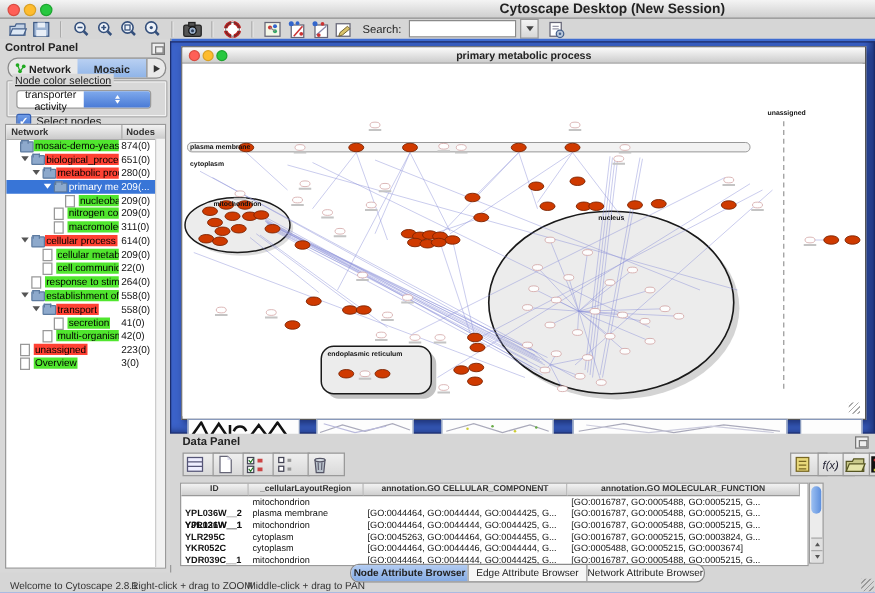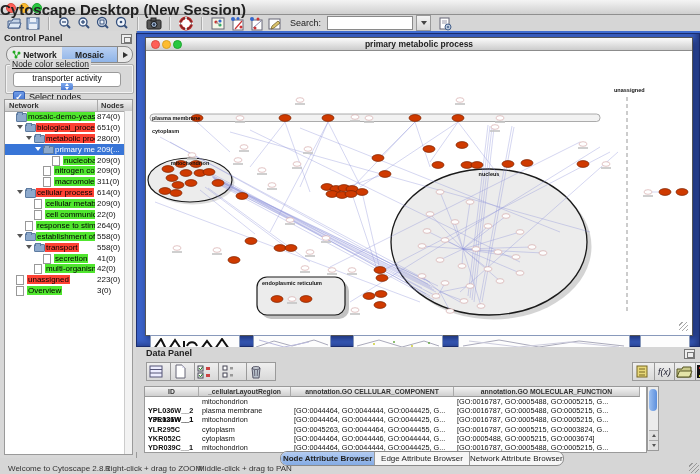--- a/index.html
+++ b/index.html
@@ -1,42 +1,42 @@
 <!DOCTYPE html>
 <html><head>
 <meta charset="utf-8">
 <style>
   html,body{margin:0;padding:0;}
   #app{position:relative;width:700px;height:474px;background:#d6d6d6;font-family:"Liberation Sans",sans-serif;overflow:hidden;-webkit-font-smoothing:antialiased;}
   .abs{position:absolute;}
   
   #titlebar{left:0;top:0;width:700px;height:14px;background:linear-gradient(#f4f4f4,#cfcfcf);border-bottom:1px solid #8f8f8f;}
   .light{width:8px;height:8px;border-radius:50%;top:3px;}
-  #win-title{left:0;top:1px;width:580px;text-align:left;font-size:15px;font-weight:bold;color:#222;}
+  #win-title{left:0;top:1px;width:580px;text-align:right;font-size:11px;font-weight:bold;color:#222;}
   #toolbar{left:0;top:15px;width:700px;height:16px;display:flex;align-items:center;gap:3px;padding-left:6px;box-sizing:border-box;}
   .tb-ico{width:16px;height:15px;display:inline-block;}
   .tb-sep{width:1px;height:13px;background:#aaa;margin:0 4px;border-right:1px solid #eee;}
   #search-label{font-size:9px;color:#222;margin-left:4px;}
   #search-input{width:80px;height:12px;font-size:8px;border:1px solid #8a8a8a;background:#fff;margin-left:3px;padding:0 2px;}
   #search-drop{width:13px;height:14px;border:1px solid #999;background:linear-gradient(#f4f4f4,#d8d8d8);display:flex;align-items:center;justify-content:center;}
   .css-tri-down{width:0;height:0;border-left:3px solid transparent;border-right:3px solid transparent;border-top:4px solid #444;}
   #bluebar{left:136px;top:31px;width:564px;height:2px;background:#3f6cd1;}
   
   #control-panel{left:0;top:31px;width:137px;height:427px;background:#d8d8d8;border-right:1px solid #9a9a9a;box-sizing:border-box;}
   #cp-title{left:4px;top:2px;font-size:9px;font-weight:bold;color:#222;}
   .float-ico{width:9px;height:8px;border:1px solid #777;background:#eee;}
   .float-ico i{position:absolute;left:2px;top:2px;width:5px;height:4px;border:1px solid #777;display:block;}
   #cp-tabs{left:6px;top:15px;width:125px;height:15px;display:flex;border:1px solid #8a8a8a;border-radius:8px;overflow:hidden;background:#e9e9e9;}
   .cp-tab{flex:1;display:flex;align-items:center;justify-content:center;font-size:8.5px;font-weight:bold;color:#222;gap:2px;}
   .cp-tab.sel{background:linear-gradient(#b9d0f2,#8fb4e8);}
   #cp-tab-more{width:14px;border-left:1px solid #8a8a8a;display:flex;align-items:center;justify-content:center;}
   .css-tri-right{width:0;height:0;border-top:3.5px solid transparent;border-bottom:3.5px solid transparent;border-left:5px solid #333;}
   #cp-group{left:5px;top:33px;width:127px;height:28px;border:1px solid #b0b0b0;border-radius:2px;box-shadow:0 0 0 1px #f2f2f2 inset;}
   #cp-group-label{left:10px;top:28px;font-size:8.5px;color:#222;background:#d8d8d8;padding:0 2px;text-decoration:underline;}
-  #cp-dropdown{left:13px;top:41px;width:108px;height:15px;background:#fff;border:1px solid #9a9a9a;border-radius:3px;display:flex;align-items:center;box-sizing:border-box;flex-direction:column;}
+  #cp-dropdown{left:13px;top:41px;width:108px;height:15px;background:#fff;border:1px solid #9a9a9a;border-radius:3px;display:flex;align-items:center;box-sizing:border-box;}
   #cp-dropdown span{flex:1;text-align:center;font-size:8.5px;color:#111;}
   #cp-stepper{width:12px;height:13px;background:linear-gradient(#7fa9ec,#4a7bd6);border-radius:0 2px 2px 0;display:flex;flex-direction:column;align-items:center;justify-content:center;gap:1px;}
   .mini-tri-up{width:0;height:0;border-left:2.5px solid transparent;border-right:2.5px solid transparent;border-bottom:3px solid #fff;}
   .mini-tri-down{width:0;height:0;border-left:2.5px solid transparent;border-right:2.5px solid transparent;border-top:3px solid #fff;}
   #cp-check-row{left:13px;top:60px;display:flex;align-items:center;gap:4px;}
   #cp-checkbox{width:10px;height:10px;border-radius:2px;background:linear-gradient(#6f9ce6,#3e6fd0);border:1px solid #3560b4;color:#fff;font-size:9px;line-height:10px;text-align:center;font-weight:bold;}
   #cp-check-label{font-size:9px;color:#111;}
   #tree-box{left:4px;top:68px;width:129px;height:356px;background:#fff;border:1px solid #9a9a9a;box-sizing:border-box;overflow:hidden;}
   #tree-head{left:0;top:0;width:127px;height:11px;background:linear-gradient(#f2f2f2,#cbcbcb);border-bottom:1px solid #aaa;}
   #tree-head .th{position:absolute;top:1px;font-size:7.5px;font-weight:bold;color:#333;}

